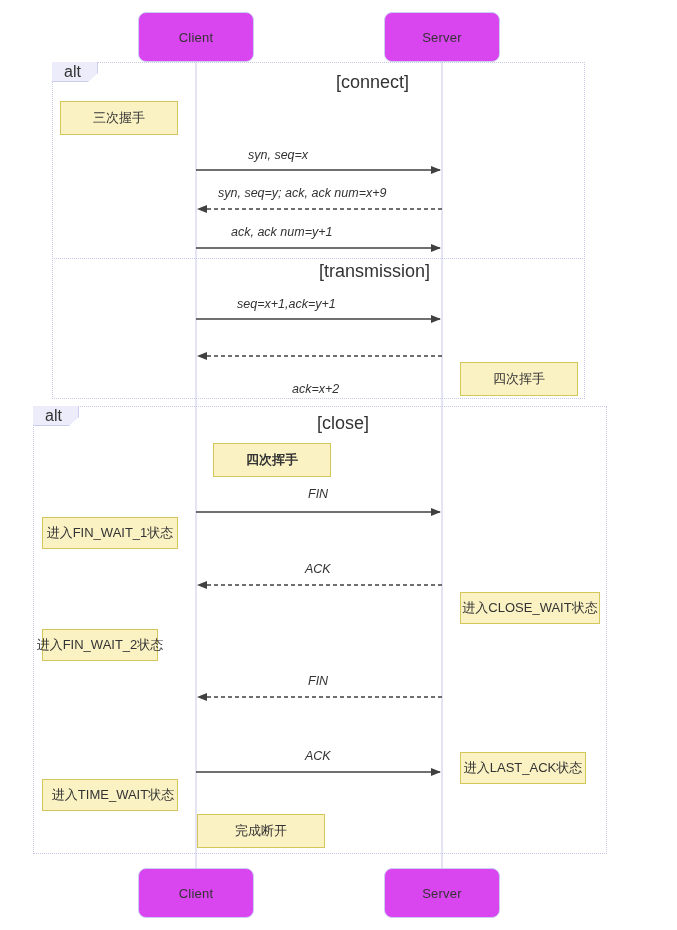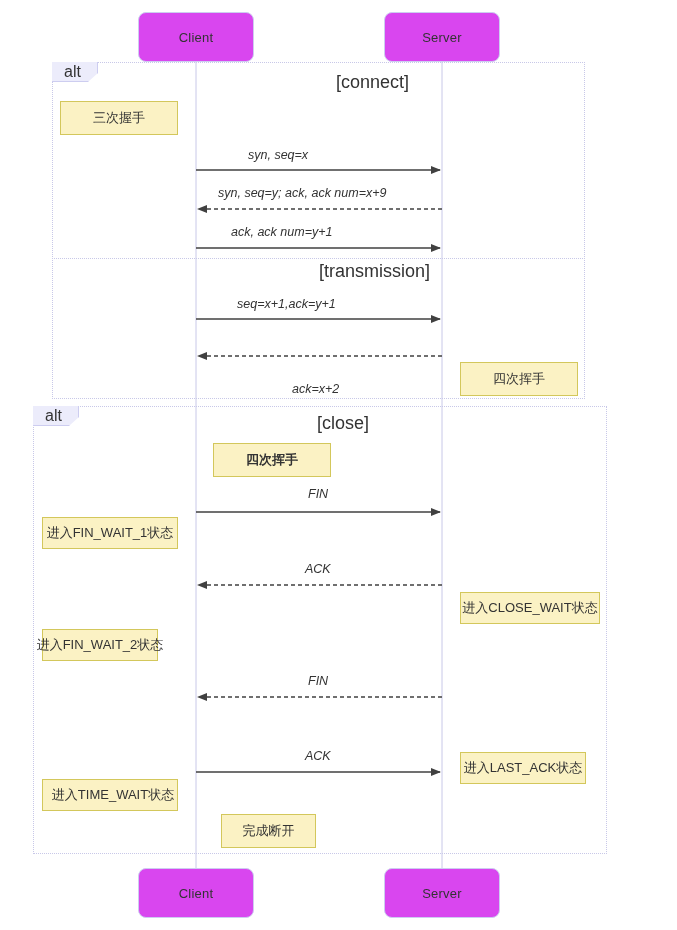--- a/index.html
+++ b/index.html
@@ -165,17 +165,17 @@
       </div>
     <div id="notes-host">
         <div class="note" style="left: 60px; top: 101px; width: 118px; height: 34px;">三次握手</div>
         <div class="note" style="left: 460px; top: 362px; width: 118px; height: 34px;">四次挥手</div>
         <div class="note" style="left: 213px; top: 443px; width: 118px; height: 34px; font-weight: bold;">四次挥手</div>
         <div class="note" style="left: 42px; top: 517px; width: 136px; height: 32px;">进入FIN_WAIT_1状态</div>
         <div class="note" style="left: 460px; top: 592px; width: 140px; height: 32px;">进入CLOSE_WAIT状态</div>
         <div class="note" style="left: 42px; top: 629px; width: 116px; height: 32px;">进入FIN_WAIT_2状态</div>
         <div class="note" style="left: 460px; top: 704px; width: 126px; height: 32px; margin-top: 48px;">进入LAST_ACK状态</div>
         <div class="note" style="left: 42px; top: 779px; width: 136px; height: 32px; padding-left: 6px;">进入TIME_WAIT状态</div>
-        <div class="note" style="left: 221px; top: 814px; width: 95px; height: 34px;">完成断开</div>
+        <div class="note" style="left: 197px; top: 814px; width: 128px; height: 34px;">完成断开</div>
       </div>
   </div>
 
 </div>
 
 </body></html>

